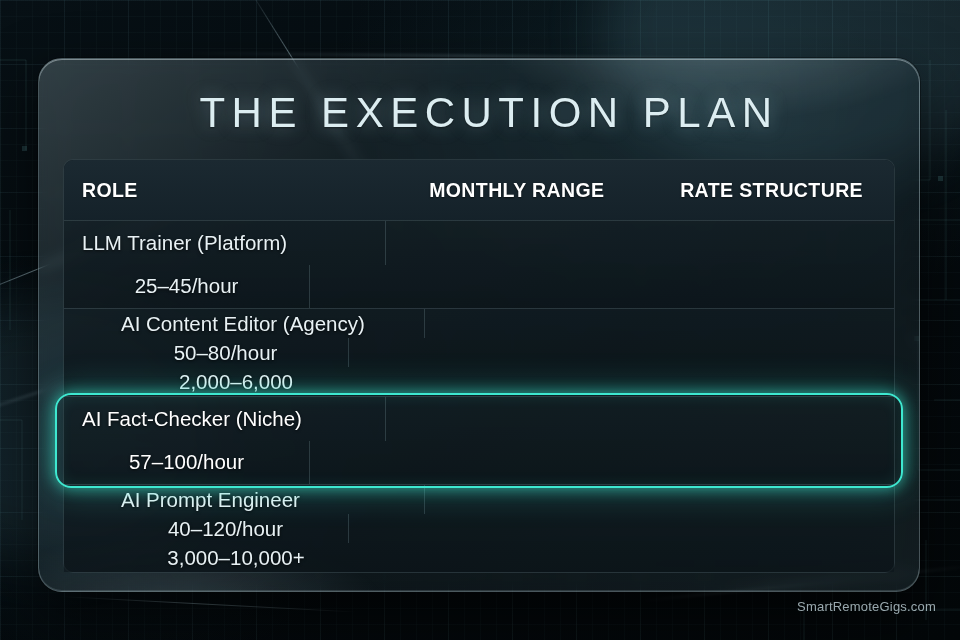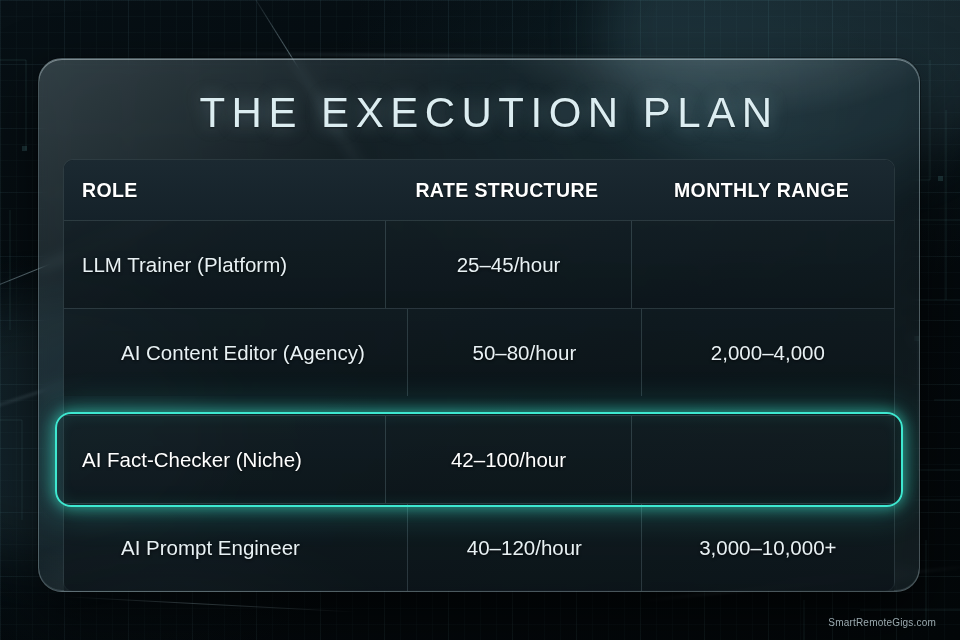--- a/index.html
+++ b/index.html
@@ -108,21 +108,21 @@
     border-radius: 10px;
     background: rgba(10,18,22,0.58);
     border: 1px solid rgba(150,180,190,0.20);
     overflow: visible;
   }
 
   .trow {
     display: flex;
     position: relative;
   }
-  .trow + .trow { border-top: 1px solid rgba(150,180,190,0.22); }
+  .trow + .trow { border-top: 1px solid rgba(150,180,190,0.22); flex-direction: column; }
 
   .thead-row {
     background: linear-gradient(180deg, #1b2931 0%, #13202733 100%), #15222a;
     border-radius: 9px 9px 0 0;
   }
   .thead-row .cell {
     color: #ffffff;
     font-weight: 700;
     font-size: 19.5px;
     letter-spacing: 0.4px;
@@ -167,28 +167,28 @@
     height: calc(100% + 8px);
     border-radius: 16px;
     border: 2.5px solid var(--hl);
     box-shadow:
       0 0 14px 1px rgba(62,232,208,0.55),
       0 0 34px 4px rgba(62,232,208,0.28),
       inset 0 0 16px rgba(62,232,208,0.13);
     pointer-events: none;
     z-index: 5;
   }
-  .highlighted { position: relative; z-index: 4; margin-top: 19px; }
+  .highlighted { position: relative; z-index: 4; }
   .highlighted .cell { color: #ffffff; }
 
   
   #watermark {
     position: absolute;
-    right: 24px; bottom: 12px;
-    font-size: 10px;
+    right: 24px; bottom: 26px;
+    font-size: 13px;
     color: rgba(196,214,220,0.78);
     letter-spacing: 0.2px;
     z-index: 6;
   }
 </style>
 </head>
 <body>
 
 <div id="stage">
 
@@ -229,39 +229,39 @@
   <div class="streak" style="left:60px;top:596px;width:300px;transform:rotate(3deg);opacity:.5;"></div>
 
   <div id="card">
 
     <h1 id="title">THE EXECUTION PLAN</h1>
 
     <div id="table-wrap">
 
       <div class="trow thead-row">
         <div class="cell c-role">ROLE</div>
+        <div class="cell c-range">MONTHLY RANGE</div>
         <div class="cell c-rate">RATE STRUCTURE</div>
-        <div class="cell c-range">MONTHLY RANGE</div>
       </div>
 
       <div class="trow body-row">
         <div class="cell c-role">LLM Trainer (Platform)</div>
         <div class="cell c-rate">25–45/hour</div>
       </div>
 
       <div class="trow body-row alt">
         <div class="cell c-role">AI Content Editor (Agency)</div>
         <div class="cell c-rate">50–80/hour</div>
-        <div class="cell c-range">2,000–4,000</div>
+        <div class="cell c-range">2,000–6,000</div>
       </div>
 
       <div class="trow body-row highlighted">
         <div class="row-highlight" style="--hl:#3ee8d0;"></div>
         <div class="cell c-role">AI Fact-Checker (Niche)</div>
-        <div class="cell c-rate">42–100/hour</div>
+        <div class="cell c-rate">57–100/hour</div>
       </div>
 
       <div class="trow body-row alt">
         <div class="cell c-role">AI Prompt Engineer</div>
         <div class="cell c-rate">40–120/hour</div>
         <div class="cell c-range">3,000–10,000+</div>
       </div>
 
     </div>
   </div>

